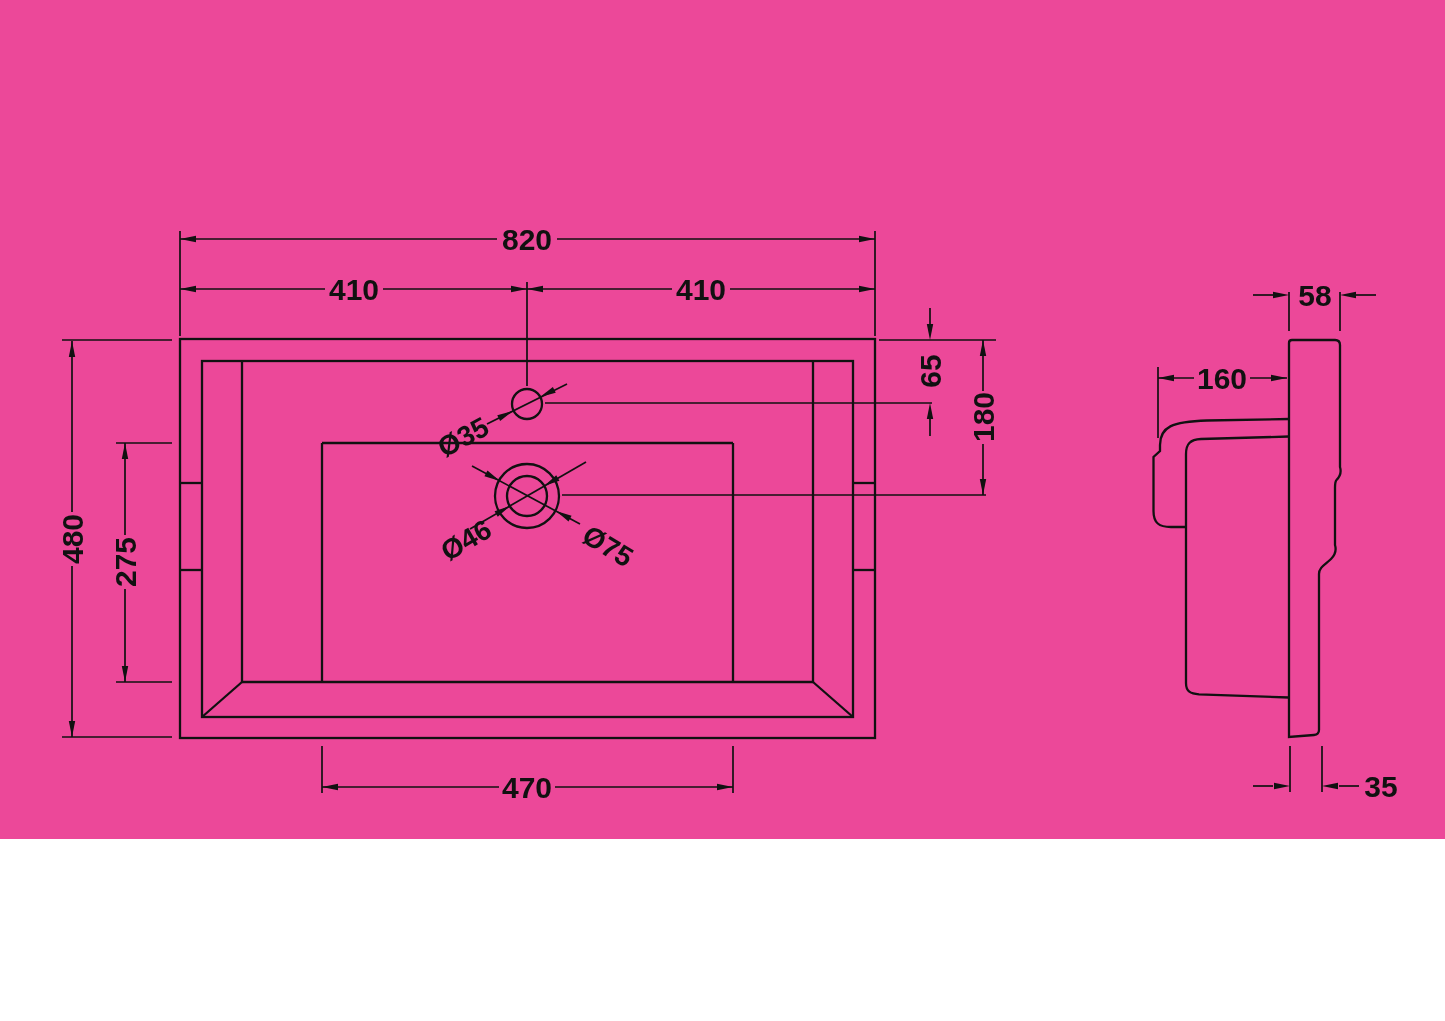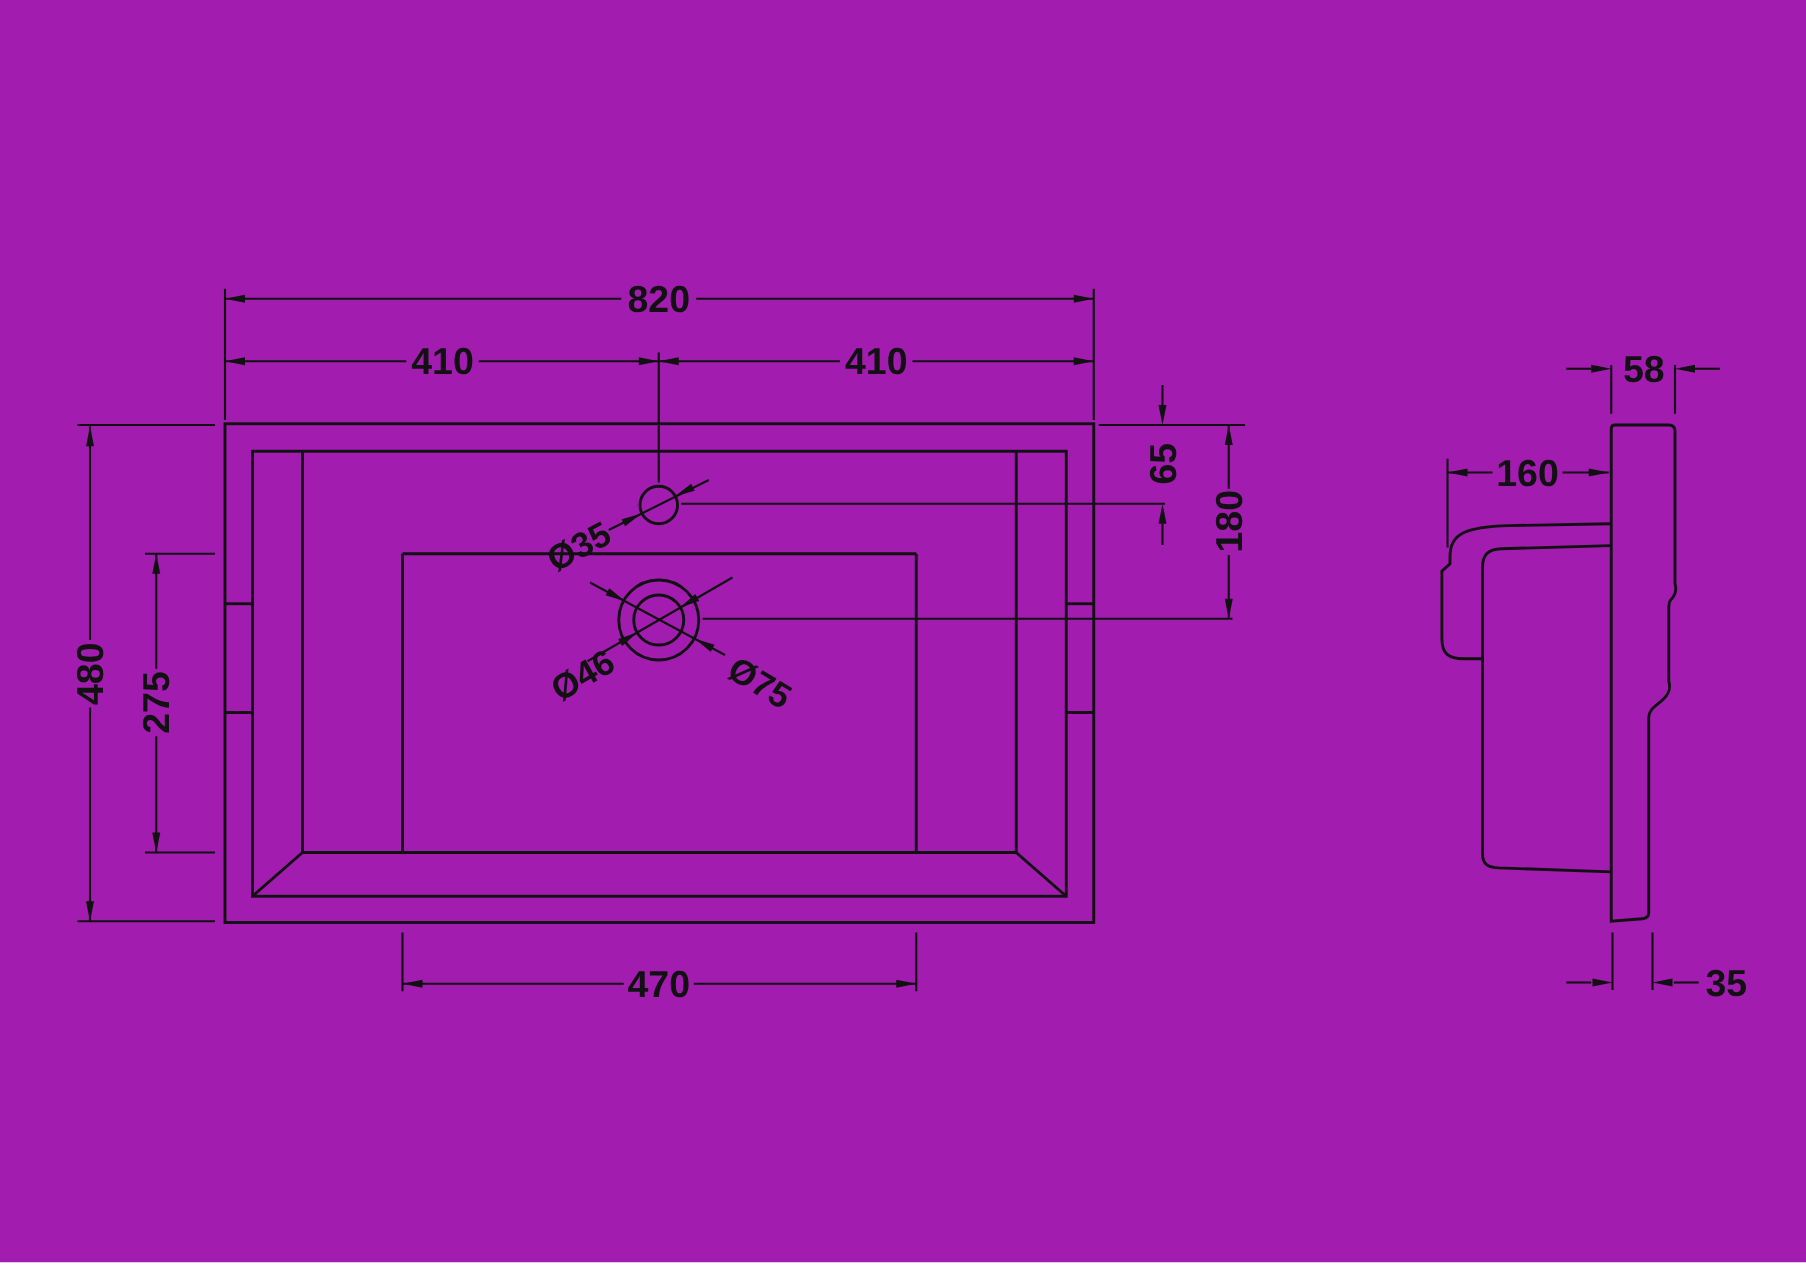--- a/index.html
+++ b/index.html
@@ -1,16 +1,16 @@
 <!DOCTYPE html>
 <html><head>
 <meta charset="utf-8">
 <style>
   html,body{margin:0;padding:0;background:#ffffff;}
-  .canvas{width:1445px;height:1010px;background:#a21caf;position:relative;}
+  .canvas{width:1445px;height:839px;background:#ec4899;position:relative;}
   svg{display:block;}
   .geo{stroke:#111;stroke-width:2.3;fill:none;stroke-linejoin:miter;}
   .dim{stroke:#111;stroke-width:1.7;fill:none;}
   .arr{fill:#111;stroke:none;}
   .lbl{font-family:"Liberation Sans", sans-serif;font-weight:bold;fill:#111;font-size:30px;}
   .lbl-sm{font-family:"Liberation Sans", sans-serif;font-weight:bold;fill:#111;font-size:28px;}
 </style>
 </head>
 <body>
 

